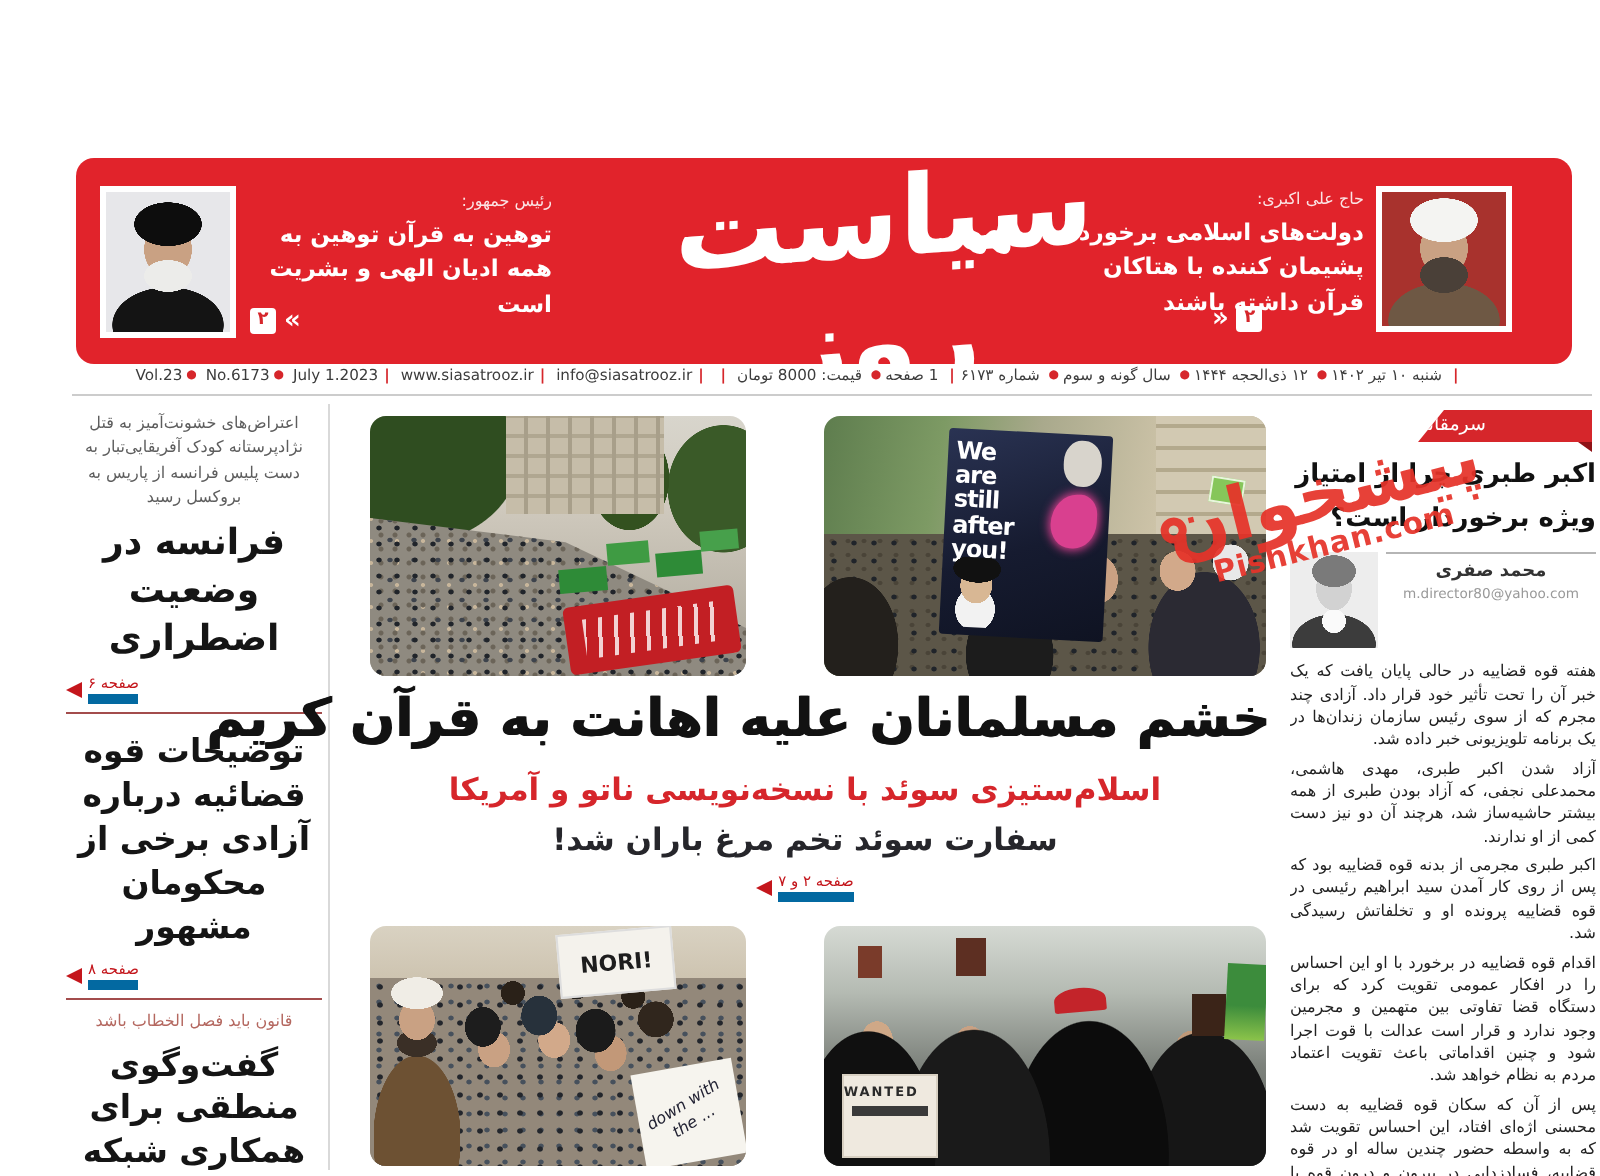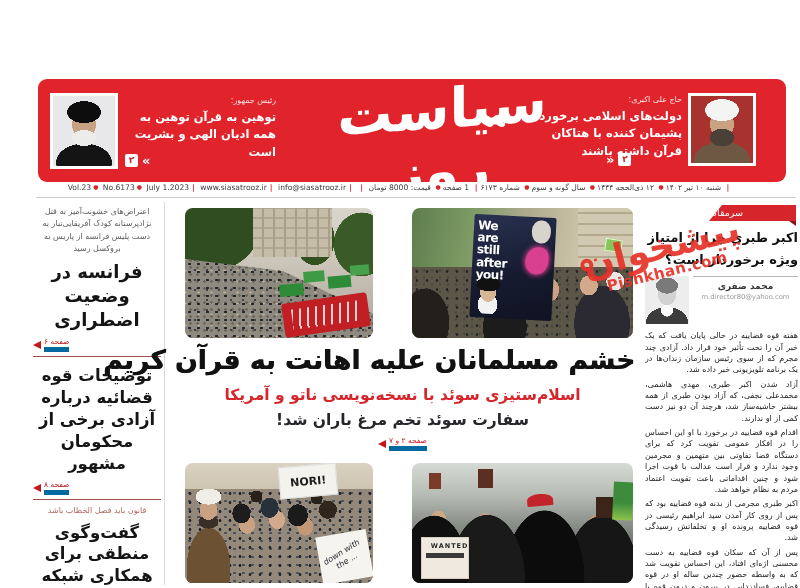--- a/index.html
+++ b/index.html
@@ -194,21 +194,21 @@
       radial-gradient(ellipse 7px 6px  at 59% 50%, #c9a183 99%, transparent 100%),
       radial-gradient(ellipse 8px 10px at 83% 52%, #bf9878 99%, transparent 100%); }
   .br-cap { left:52%; top:26%; width:26px; height:12px; background:#c3242a;
     border-radius:50% 50% 8% 8%; transform:rotate(-5deg); }
   .br-books { inset:0; background-repeat:no-repeat;
     background-image:linear-gradient(#5d2f22,#5d2f22),linear-gradient(#3b2418,#3b2418),
       linear-gradient(#7a3b2a,#7a3b2a);
     background-size:15px 19px,17px 21px,12px 16px;
     background-position:32% 6%,90% 34%,8% 10%; }
   .br-wanted { left:4%; bottom:3%; width:22%; height:35%; background:#efe9df;
-    border:1px solid #d8d0c2; text-align:right; padding-top:4px; }
+    border:1px solid #d8d0c2; text-align:left; padding-top:4px; }
   .br-wanted .wtext { font-size:6.5px; font-weight:bold; letter-spacing:1px; color:#2a2a2a; }
   .br-wanted .wbar { margin:3px auto 0; width:80%; height:5px; background:#3a3a3a; }
   .br-sign { right:0; top:16%; width:9%; height:32%;
     background:linear-gradient(180deg,#3c8c3c 55%,#8bc34a); transform:rotate(3deg); }
 
   
   .mainhead { position:absolute; left:170px; top:344px; width:465px; text-align:center;
     direction:rtl; z-index:2; }
   .mh-title { font-size:26.5px; font-weight:bold; color:#121212; letter-spacing:-1.5px;
     white-space:nowrap; text-shadow:.6px 0 0 #121212; }
@@ -396,22 +396,22 @@
     <div class="ed-byline">
       <div class="ed-authorbox">
         <div class="ed-author">محمد صفری</div>
         <div class="ed-email">m.director80@yahoo.com</div>
       </div>
       <div class="ed-photo"></div>
     </div>
     <div class="ed-body">
       <p>هفته قوه قضاییه در حالی پایان یافت که یک خبر آن را تحت تأثیر خود قرار داد. آزادی چند مجرم که از سوی رئیس سازمان زندان‌ها در یک برنامه تلویزیونی خبر داده شد.</p>
       <p>آزاد شدن اکبر طبری، مهدی هاشمی، محمدعلی نجفی، که آزاد بودن طبری از همه بیشتر حاشیه‌ساز شد، هرچند آن دو نیز دست کمی از او ندارند.</p>
+      <p>اکبر طبری مجرمی از بدنه قوه قضاییه بود که پس از روی کار آمدن سید ابراهیم رئیسی در قوه قضاییه پرونده او و تخلفاتش رسیدگی شد.</p>
       <p>اقدام قوه قضاییه در برخورد با او این احساس را در افکار عمومی تقویت کرد که برای دستگاه قضا تفاوتی بین متهمین و مجرمین وجود ندارد و قرار است عدالت با قوت اجرا شود و چنین اقداماتی باعث تقویت اعتماد مردم به نظام خواهد شد.</p>
-      <p>اکبر طبری مجرمی از بدنه قوه قضاییه بود که پس از روی کار آمدن سید ابراهیم رئیسی در قوه قضاییه پرونده او و تخلفاتش رسیدگی شد.</p>
       <p>پس از آن که سکان قوه قضاییه به دست محسنی اژه‌ای افتاد، این احساس تقویت شد که به واسطه حضور چندین ساله او در قوه قضاییه، فسادزدایی در بیرون و درون قوه با جدیت ادامه خواهد یافت و البته این‌گونه نیز بوده است.</p>
 
     </div>
   </section>
 
   <div class="watermark">
     <span class="wm-circle"></span>
     <div class="wm-fa">پیشخوان</div>
     <div class="wm-en">Pishkhan.com</div>
   </div>

